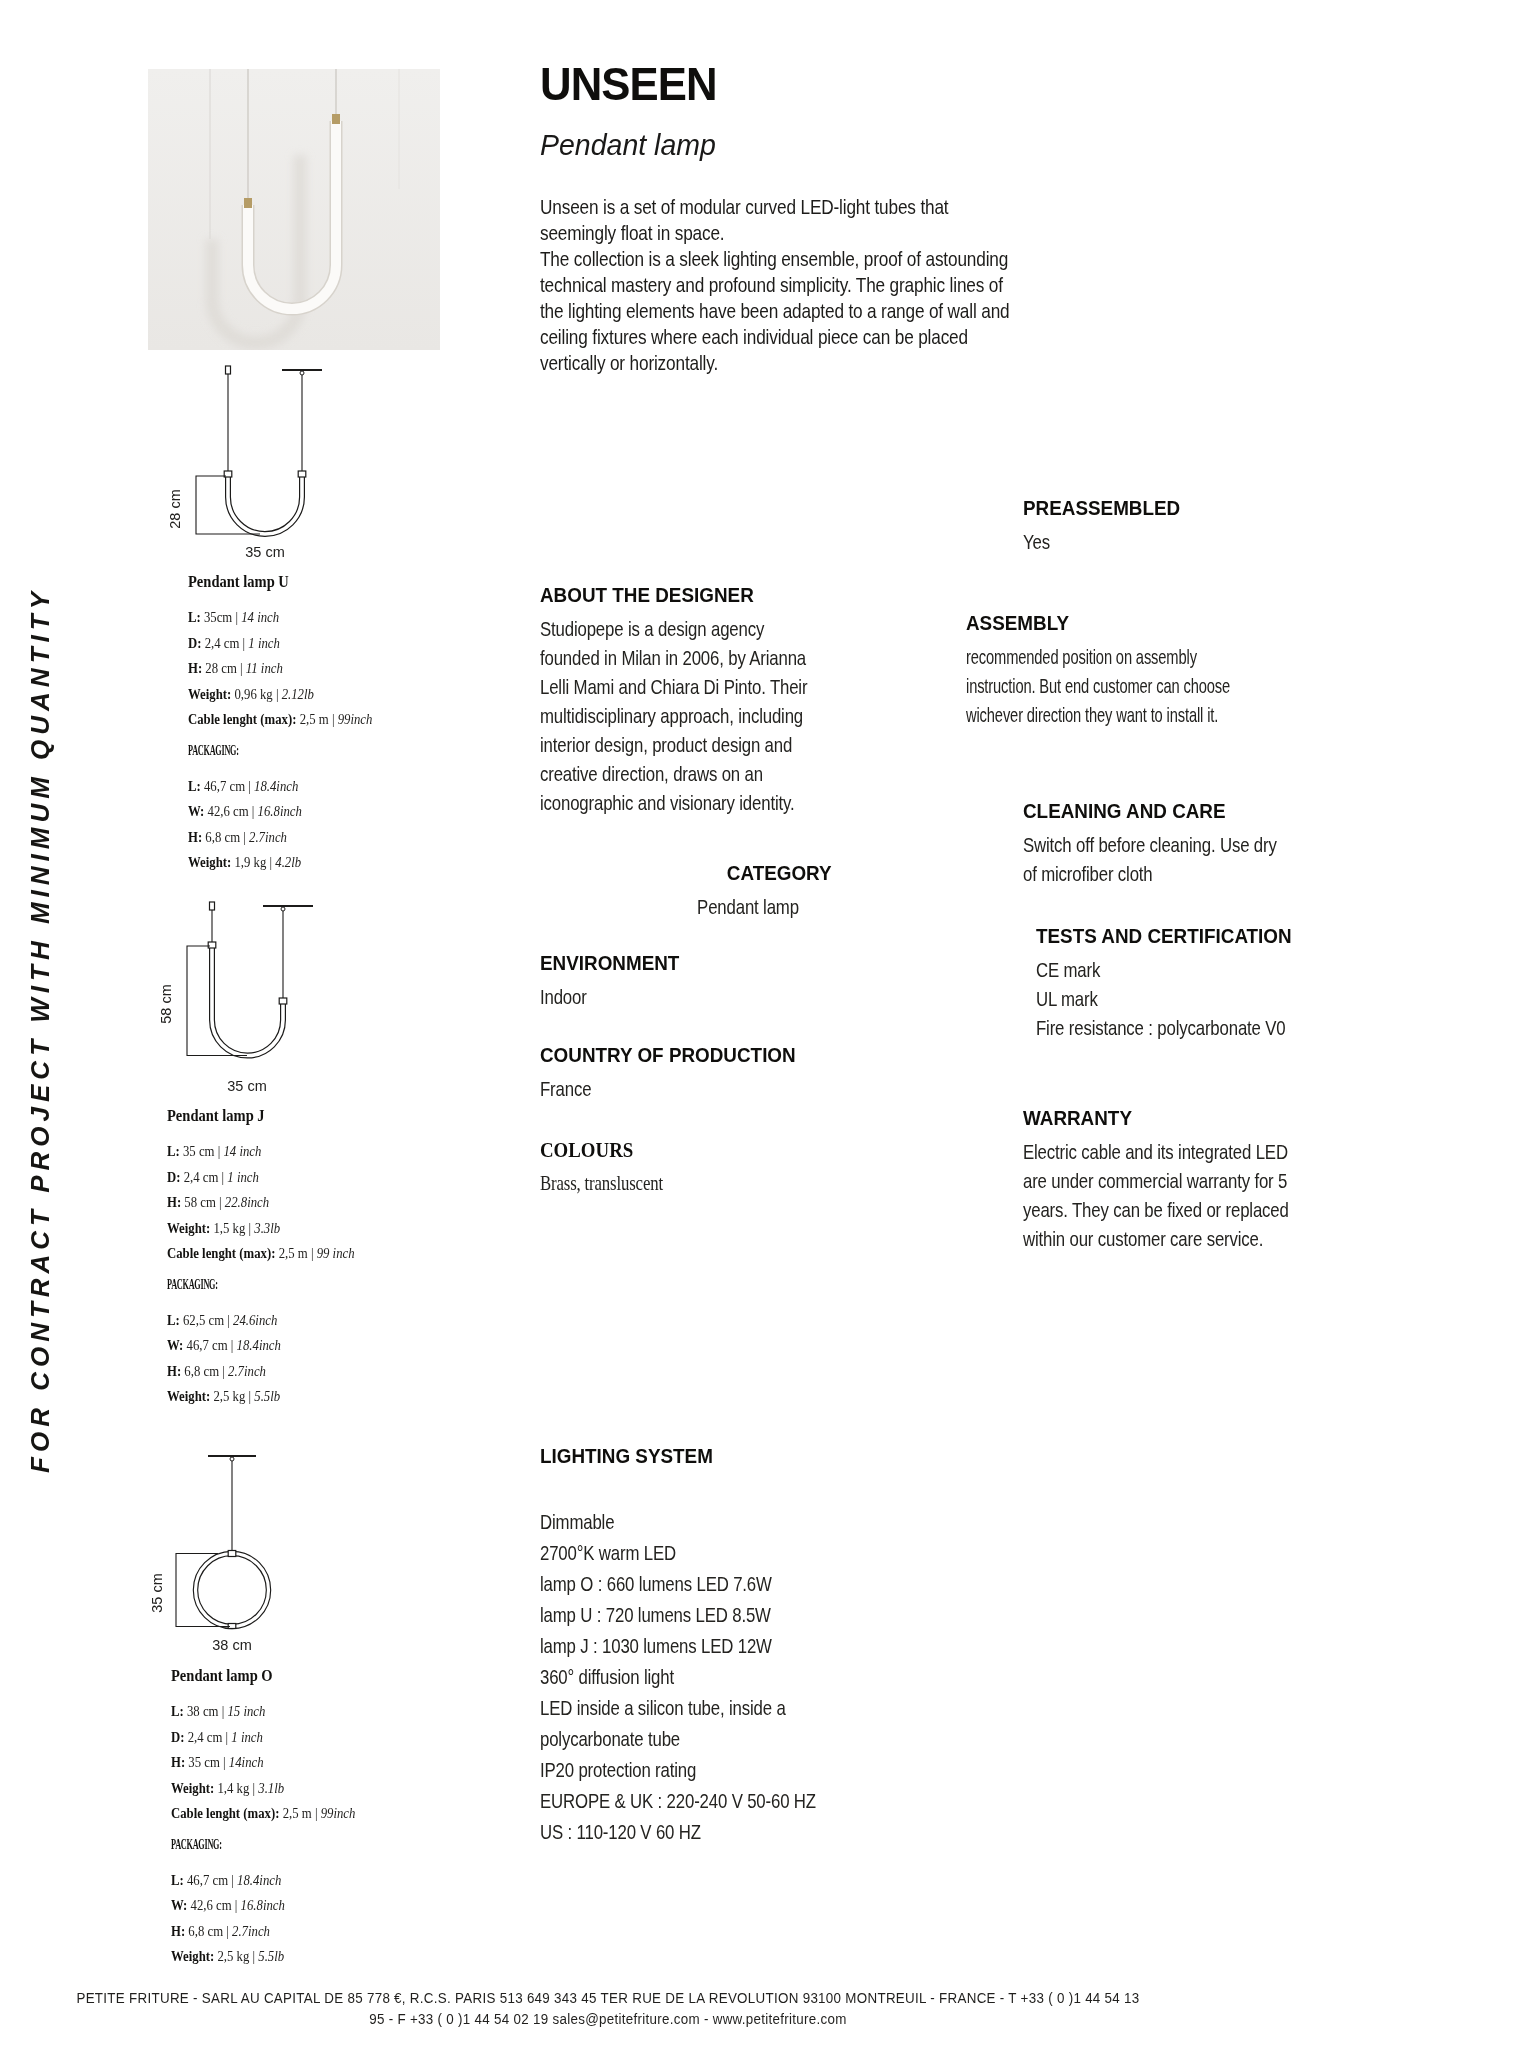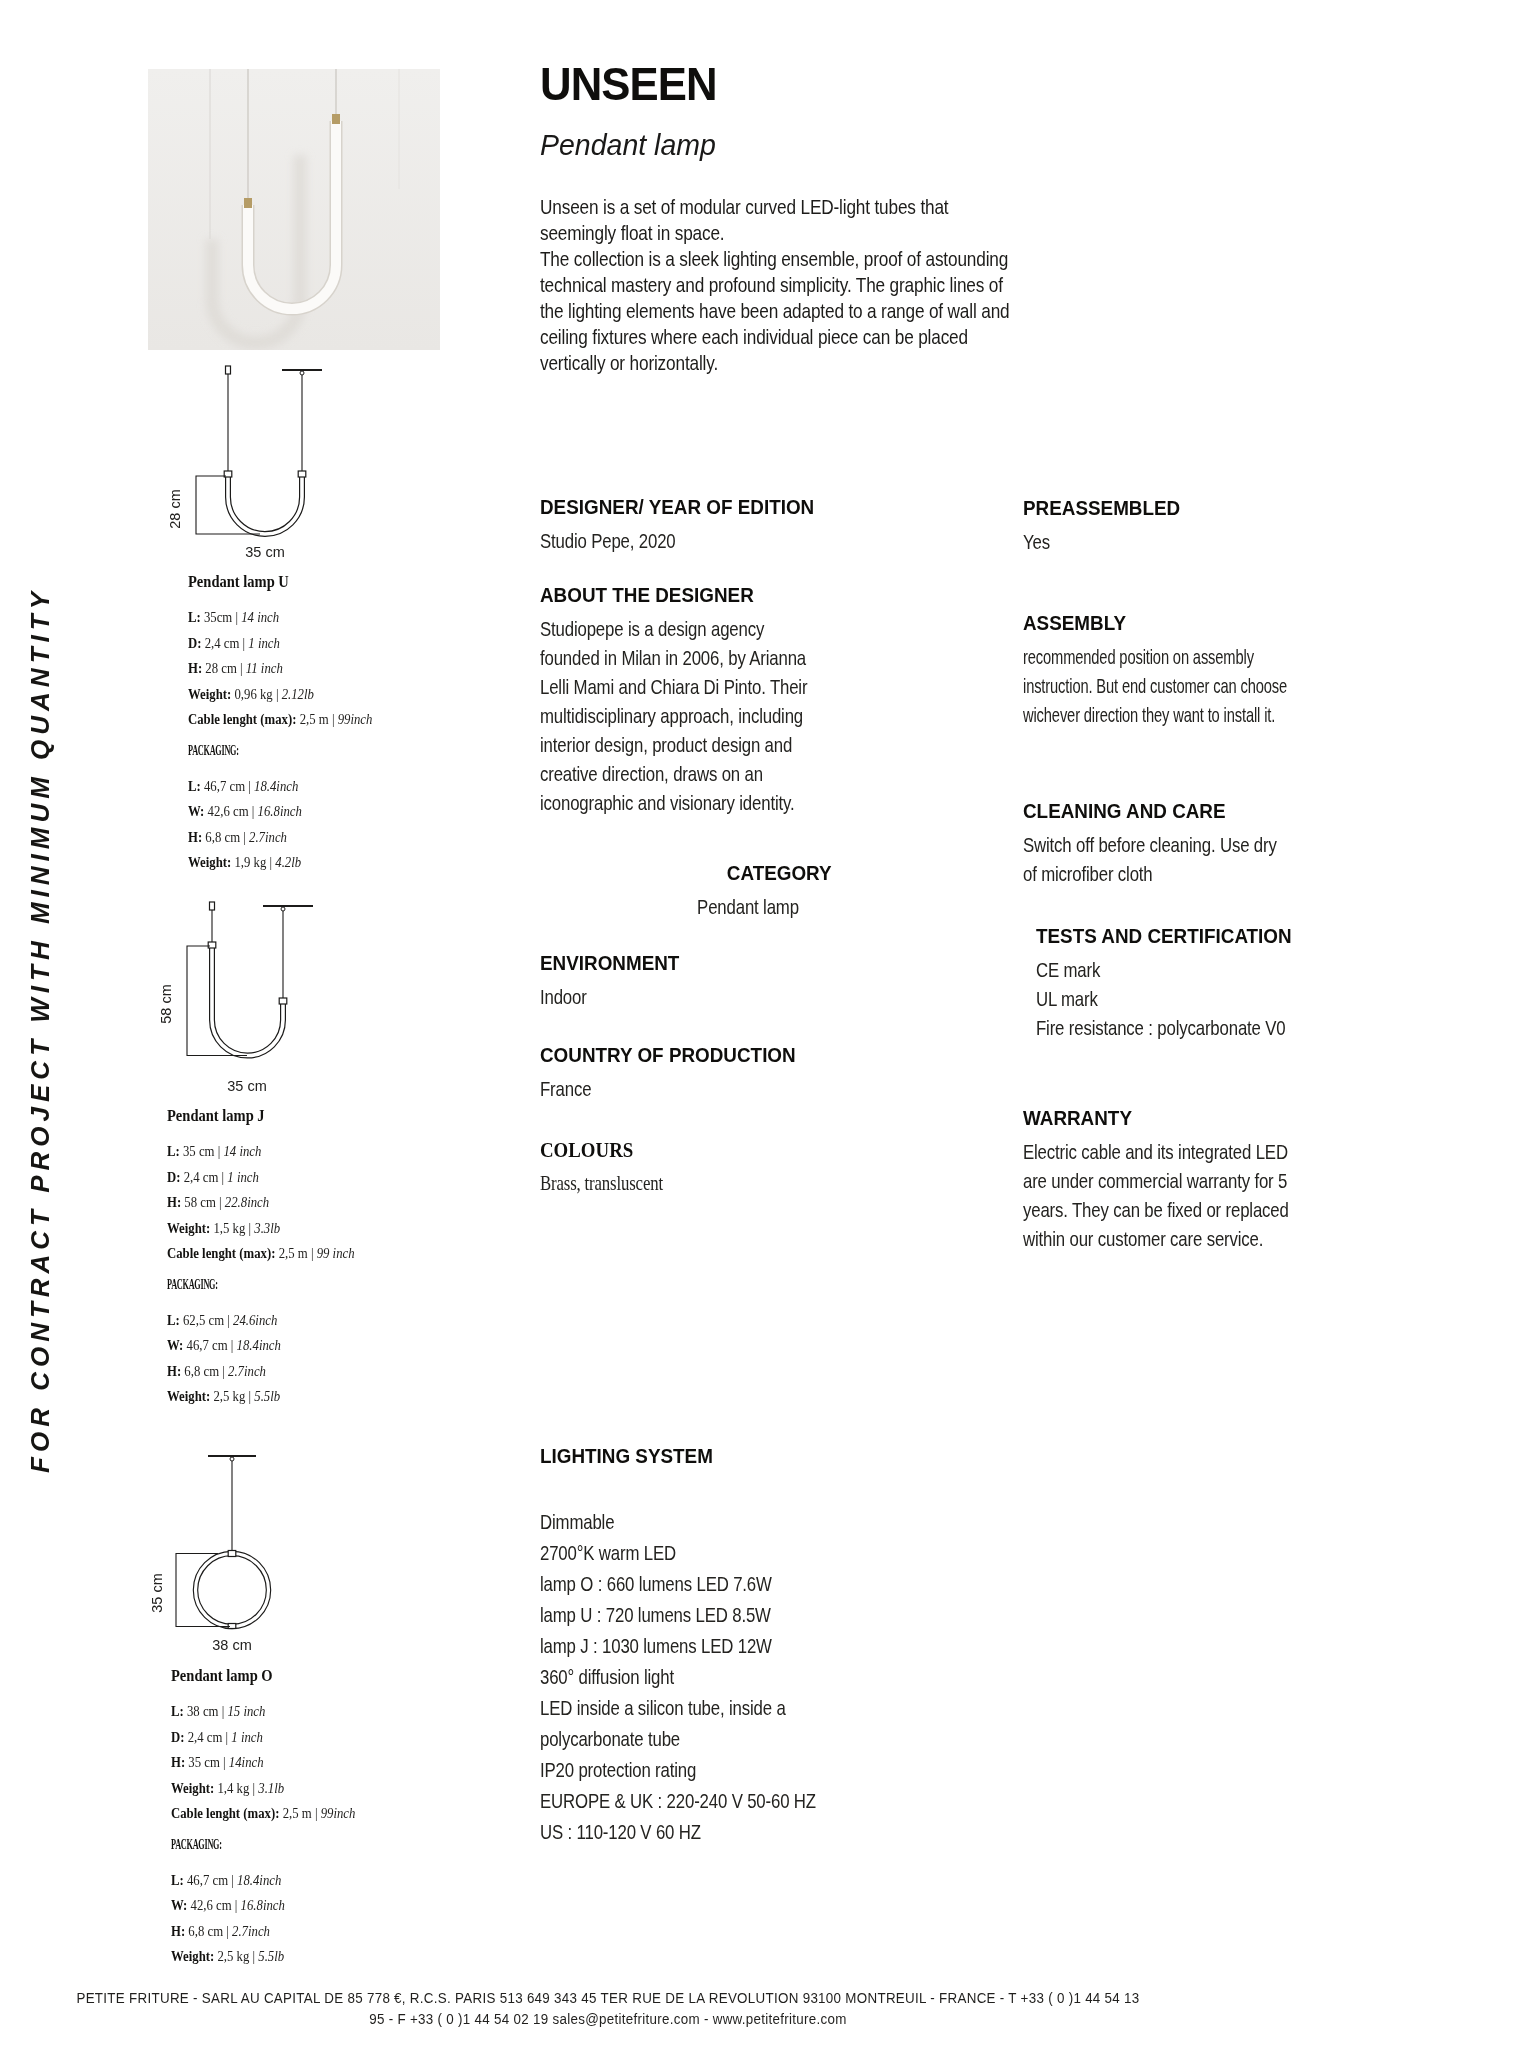--- a/index.html
+++ b/index.html
@@ -187,24 +187,20 @@
     <div class="spec"><span class="sl">H:</span> <span class="sv">35 cm |</span> <span class="si">14inch</span></div>
     <div class="spec"><span class="sl">Weight:</span> <span class="sv">1,4 kg |</span> <span class="si">3.1lb</span></div>
     <div class="spec"><span class="sl">Cable lenght (max):</span> <span class="sv">2,5 m |</span> <span class="si">99inch</span></div>
     <div class="pack-label">PACKAGING:</div>
     <div class="spec"><span class="sl">L:</span> <span class="sv">46,7 cm |</span> <span class="si">18.4inch</span></div>
     <div class="spec"><span class="sl">W:</span> <span class="sv">42,6 cm |</span> <span class="si">16.8inch</span></div>
     <div class="spec"><span class="sl">H:</span> <span class="sv">6,8 cm |</span> <span class="si">2.7inch</span></div>
     <div class="spec"><span class="sl">Weight:</span> <span class="sv">2,5 kg |</span> <span class="si">5.5lb</span></div>
   </div>
 
-  <div class="sec" style="left:540px;top:495px;">
-    <div class="h">DESIGNER/ YEAR OF EDITION</div>
-    <div class="b">Studio Pepe, 2020</div>
-  </div>
   <div class="sec" style="left:540px;top:583px;">
     <div class="h">ABOUT THE DESIGNER</div>
     <div class="b">Studiopepe is a design agency
 founded in Milan in 2006, by Arianna
 Lelli Mami and Chiara Di Pinto. Their
 multidisciplinary approach, including
 interior design, product design and
 creative direction, draws on an
 iconographic and visionary identity.</div>
   </div>
@@ -237,21 +233,21 @@
 polycarbonate tube
 IP20 protection rating
 EUROPE &amp; UK : 220-240 V 50-60 HZ
 US : 110-120 V 60 HZ</div>
   </div>
 
   <div class="sec" style="left:1023px;top:496px;width:460px;">
     <div class="h">PREASSEMBLED</div>
     <div class="b">Yes</div>
   </div>
-  <div class="sec" style="left:1023px;top:611px;width:460px;">
+  <div class="sec" style="left:966px;top:611px;width:460px;">
     <div class="h">ASSEMBLY</div>
     <div class="b xcond">recommended position on assembly
 instruction. But end customer can choose
 wichever direction they want to install it.</div>
   </div>
   <div class="sec" style="left:1023px;top:799px;width:460px;">
     <div class="h">CLEANING AND CARE</div>
     <div class="b">Switch off before cleaning. Use dry
 of microfiber cloth</div>
   </div>

